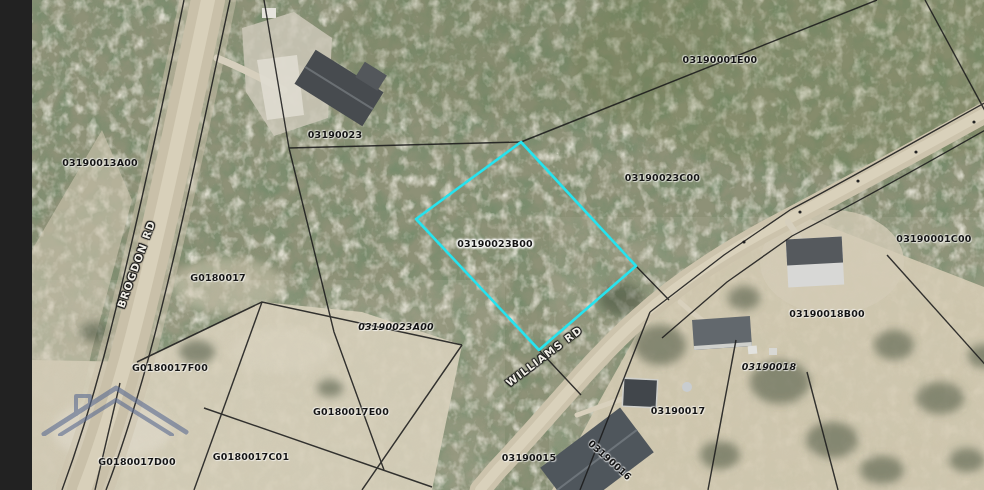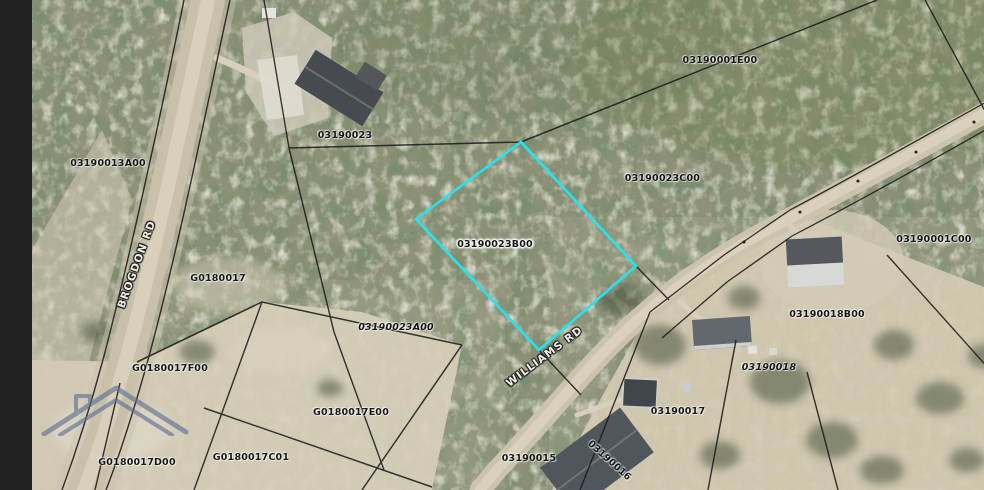--- a/index.html
+++ b/index.html
@@ -164,22 +164,22 @@
       <path d="M230,302 L162,490"></path>
       <path d="M430,345 L330,490"></path>
       <path d="M172,408 L400,487"></path>
       <path d="M88,383 L63,490"></path>
     </g>
     <polygon points="489,142 604,266 507,350 384,219" fill="none" stroke-width="2.6" stroke-linejoin="round" stroke="#27E3EE"></polygon>
   </svg>
 
   <div id="labels">
       <div class="plabel" style="left: 688px; top: 59px;">03190001E00</div>
-      <div class="plabel" style="left: 313px; top: 134px;">03190023</div>
-      <div class="plabel" style="left: 76px; top: 162px;">03190013A00</div>
+      <div class="plabel" style="left: 303px; top: 134px;">03190023</div>
+      <div class="plabel" style="left: 68px; top: 162px;">03190013A00</div>
       <div class="plabel" style="left: 608px; top: 177px; padding-left: 45px;">03190023C00</div>
       <div class="plabel" style="left: 878px; top: 238px; padding-left: 48px;">03190001C00</div>
       <div class="plabel halo" style="left: 463px; top: 243px;">03190023B00</div>
       <div class="plabel" style="left: 186px; top: 277px;">G0180017</div>
       <div class="plabel" style="left: 795px; top: 313px;">03190018B00</div>
       <div class="plabel" style="left: 364px; top: 326px; font-style: italic;">03190023A00</div>
       <div class="plabel" style="left: 138px; top: 367px;">G0180017F00</div>
       <div class="plabel" style="left: 737px; top: 366px; font-style: italic;">03190018</div>
       <div class="plabel" style="left: 313px; top: 411px; padding-left: 12px;">G0180017E00</div>
       <div class="plabel" style="left: 646px; top: 410px;">03190017</div>

